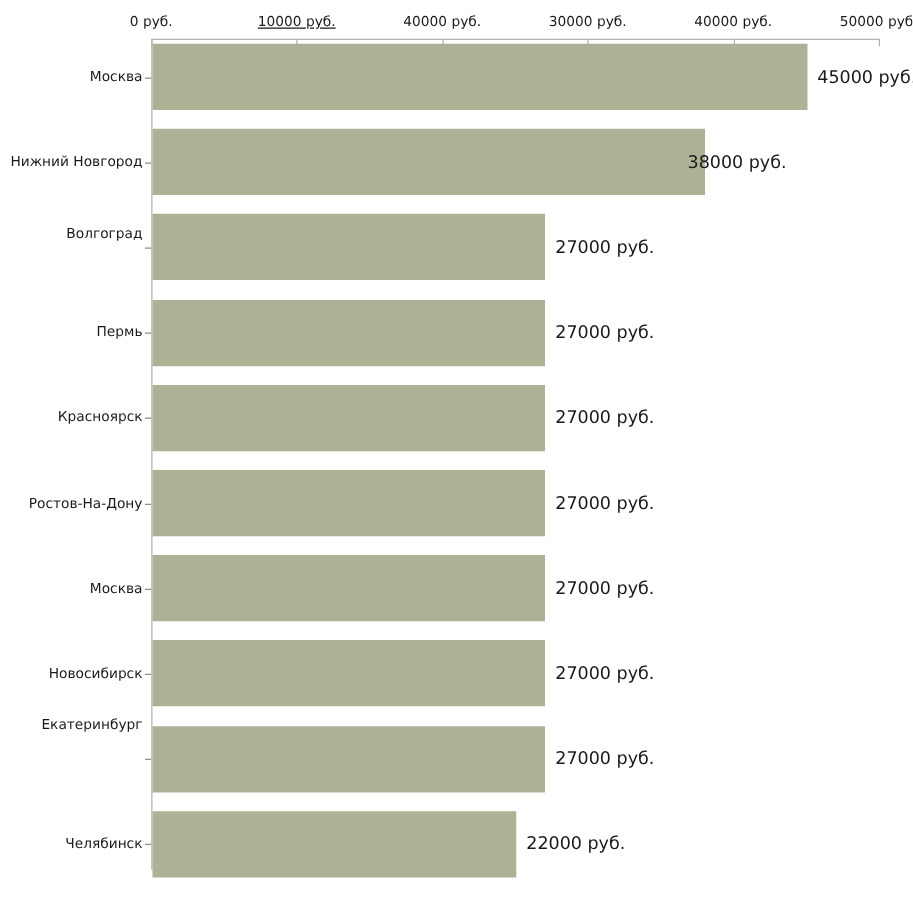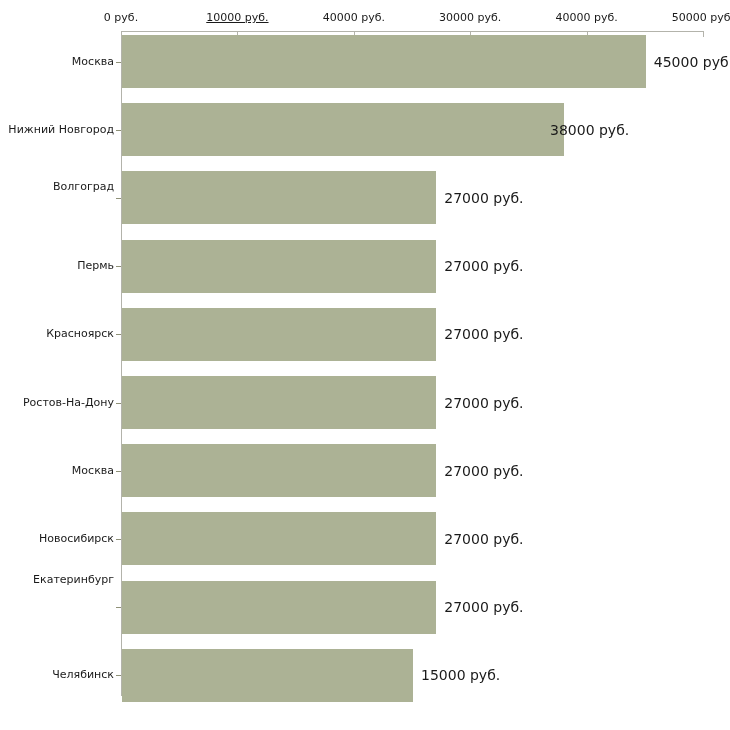--- a/index.html
+++ b/index.html
@@ -182,17 +182,17 @@
       <div class="bar-row" style="top: 0px;">
         <div class="cat-tick" style="top: 607px;"></div>
         <div class="cat-label" style="top: 574px;">Екатеринбург</div>
         <div class="bar" title="Екатеринбург — 27000 руб." style="top: 580.6px; height: 53px; width: 314.28px; background: rgb(172, 178, 149);"></div>
         <div class="bar-value" style="left: 444.28px; top: 601.1px;">27000 руб.</div>
       </div>
       <div class="bar-row" style="top: 0px;">
         <div class="cat-tick" style="top: 675px;"></div>
         <div class="cat-label" style="top: 669.3px;">Челябинск</div>
         <div class="bar" title="Челябинск — 25000 руб." style="top: 648.8px; height: 53px; width: 291px; background: rgb(172, 178, 149);"></div>
-        <div class="bar-value" style="left: 421px; top: 669.3px;">15000 руб.</div>
+        <div class="bar-value" style="left: 421px; top: 669.3px;">22000 руб.</div>
       </div>
     </div>
 
 </div>
 
 </body></html>

